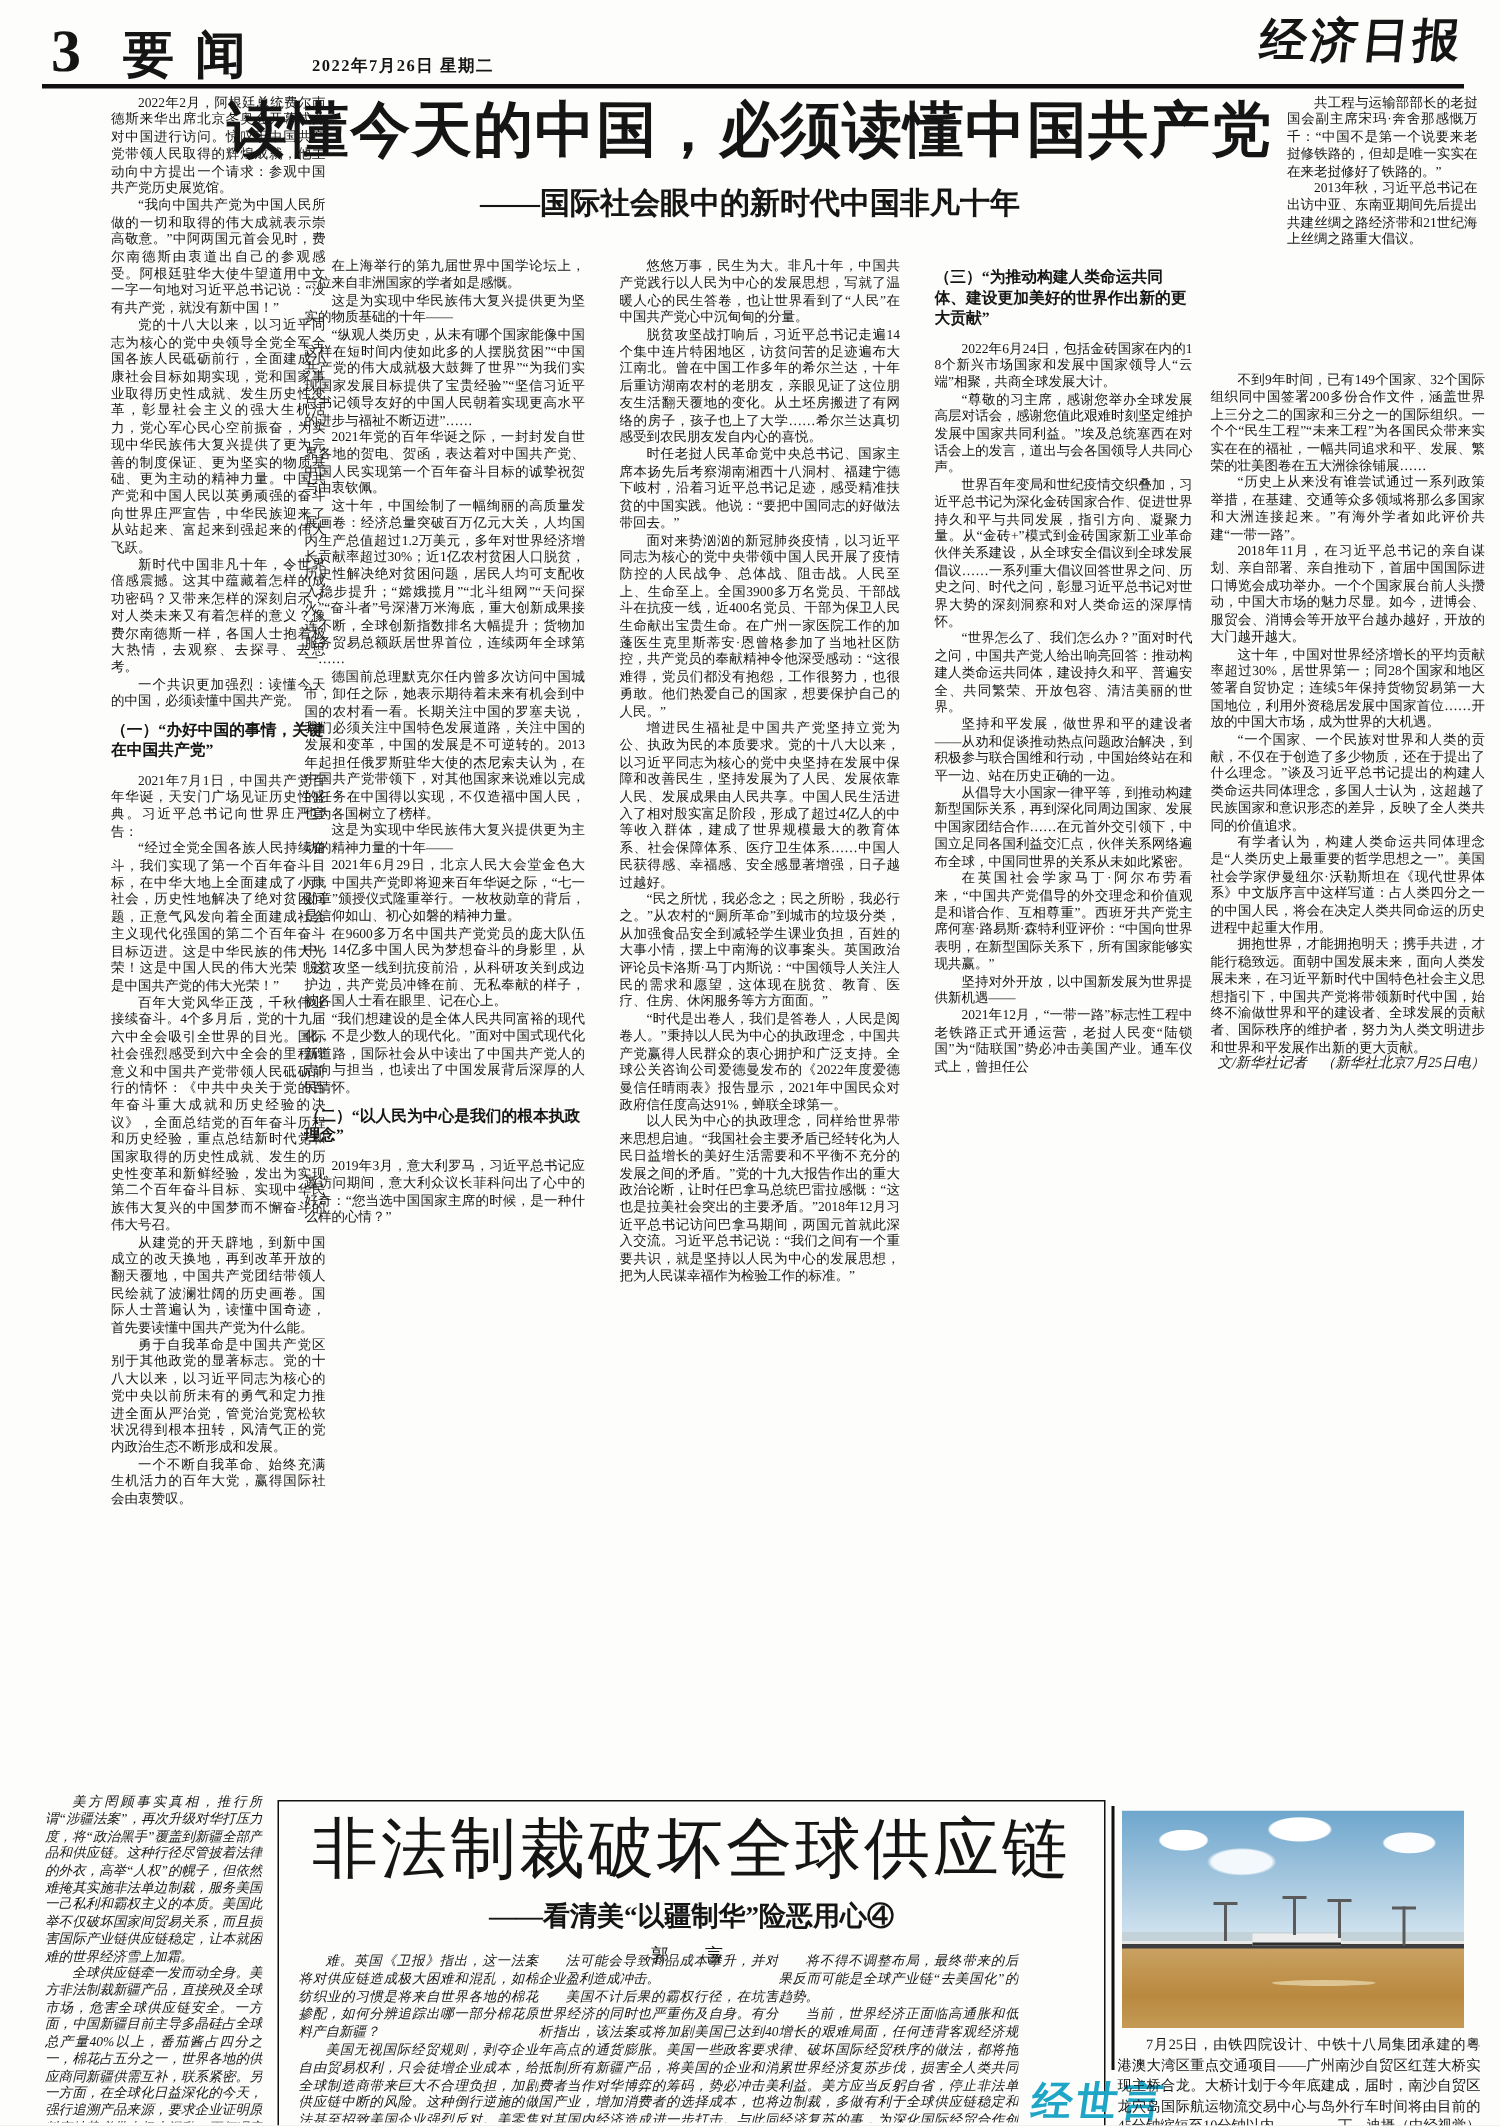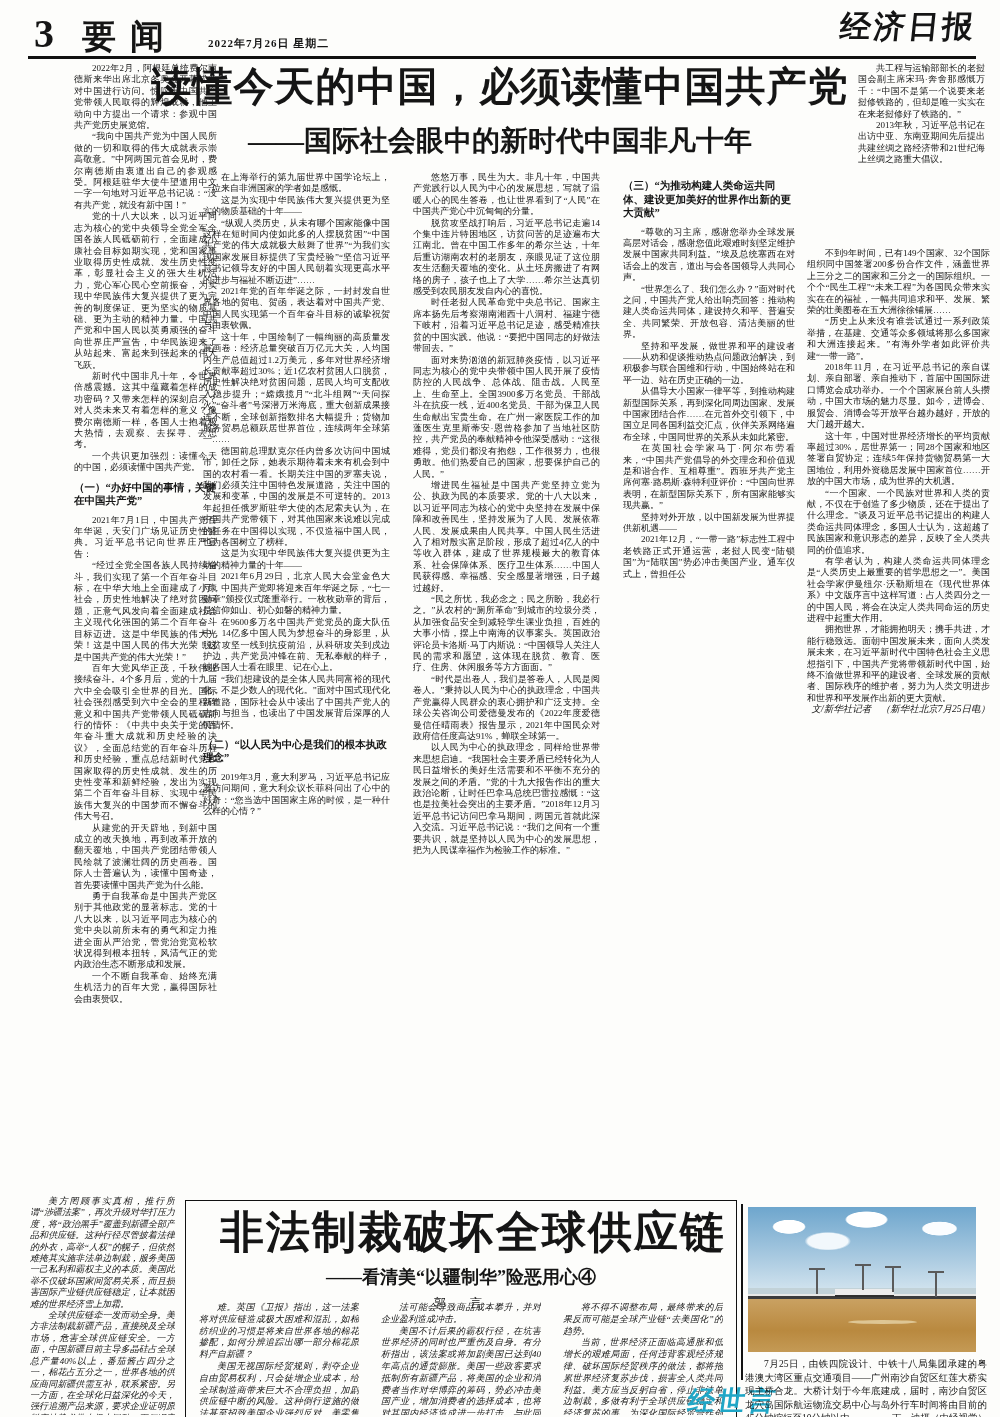--- a/index.html
+++ b/index.html
@@ -15,38 +15,38 @@
   
   .col{position:absolute;font-size:9px;line-height:11.4px;text-align:justify;overflow:hidden;
        word-break:break-all;}
   .col p{margin:0;text-indent:2em;}
   .col p.subhead{font-weight:700;font-size:10.5px;line-height:13.5px;text-indent:0;
                  margin:7px 0 7px;text-align:left;}
   .kai{font-style:italic;}
   
   .headline-block{position:absolute;left:150px;top:64px;width:700px;text-align:center;font-family:Liberation Serif, serif;}
   .main-headline{font-size:40px;font-weight:900;letter-spacing:1px;margin:0;line-height:46px;}
-  .main-subtitle{font-size:28px;font-weight:700;margin:12px 0 0;}
+  .main-subtitle{font-size:20px;font-weight:700;margin:12px 0 0;}
   .col-a{left:30px;top:63px;width:143px;height:1126px;margin-left:44px;}
   .col-b{left:203px;top:172px;width:187px;height:1038px;}
   .col-c{left:413px;top:172px;width:187px;height:1038px;}
   .col-d{left:623px;top:172px;width:172px;height:1038px;}
   .col-e-top{left:858px;top:63px;width:127px;height:182px;}
   .col-e{left:807px;top:248px;width:183px;height:962px;}
   .byline{font-style:italic;text-align:right;font-size:9.5px;margin-top:5px;text-indent:0 !important;}
   
   .bottom-lead{left:30px;top:1196px;width:145px;height:219px;}
   .bottom-box{position:absolute;left:185px;top:1200px;width:552px;height:230px;
               border:1.5px solid #111;box-sizing:border-box;}
-  .bottom-headline{margin:8px 10px 0;text-align:right;font-size:44px;font-weight:700;
+  .bottom-headline{margin:8px 10px 0;text-align:center;font-size:44px;font-weight:400;
                    letter-spacing:2px;line-height:48px;}
   .bottom-subtitle{margin:8px 0 0;text-align:center;font-size:18px;font-weight:700;}
   .bottom-author{margin:6px 0 4px;text-align:center;font-size:12px;letter-spacing:6px;}
   .bottom-cols{position:absolute;left:199px;top:1302px;width:524px;height:113px;
-               display:flex;gap:22px;}
+               display:flex;}
   .bottom-col{width:160px;font-size:9px;line-height:11.8px;text-align:justify;
               overflow:hidden;word-break:break-all;}
   .bottom-col p{margin:0;text-indent:2em;}
   .v-divider{position:absolute;left:741px;top:1204px;width:2px;height:176px;background:#111;}
   .stamp{position:absolute;left:688px;top:1383px;font-family:"Liberation Sans","DejaVu Sans",sans-serif;
          font-weight:900;font-size:27px;letter-spacing:3px;transform:skewX(-8deg);}
   
   .photo{position:absolute;left:748px;top:1207px;width:228px;height:145px;overflow:hidden;}
   .photo .sky{position:absolute;inset:0;height:62%;
     background:
@@ -120,21 +120,23 @@
       <p>脱贫攻坚战打响后，习近平总书记走遍14个集中连片特困地区，访贫问苦的足迹遍布大江南北。曾在中国工作多年的希尔兰达，十年后重访湖南农村的老朋友，亲眼见证了这位朋友生活翻天覆地的变化。从土坯房搬进了有网络的房子，孩子也上了大学……希尔兰达真切感受到农民朋友发自内心的喜悦。</p>
       <p>时任老挝人民革命党中央总书记、国家主席本扬先后考察湖南湘西十八洞村、福建宁德下岐村，沿着习近平总书记足迹，感受精准扶贫的中国实践。他说：“要把中国同志的好做法带回去。”</p>
       <p>面对来势汹汹的新冠肺炎疫情，以习近平同志为核心的党中央带领中国人民开展了疫情防控的人民战争、总体战、阻击战。人民至上、生命至上。全国3900多万名党员、干部战斗在抗疫一线，近400名党员、干部为保卫人民生命献出宝贵生命。在广州一家医院工作的加蓬医生克里斯蒂安·恩曾格参加了当地社区防控，共产党员的奉献精神令他深受感动：“这很难得，党员们都没有抱怨，工作很努力，也很勇敢。他们热爱自己的国家，想要保护自己的人民。”</p>
       <p>增进民生福祉是中国共产党坚持立党为公、执政为民的本质要求。党的十八大以来，以习近平同志为核心的党中央坚持在发展中保障和改善民生，坚持发展为了人民、发展依靠人民、发展成果由人民共享。中国人民生活进入了相对殷实富足阶段，形成了超过4亿人的中等收入群体，建成了世界规模最大的教育体系、社会保障体系、医疗卫生体系……中国人民获得感、幸福感、安全感显著增强，日子越过越好。</p>
       <p>“民之所忧，我必念之；民之所盼，我必行之。”从农村的“厕所革命”到城市的垃圾分类，从加强食品安全到减轻学生课业负担，百姓的大事小情，摆上中南海的议事案头。英国政治评论员卡洛斯·马丁内斯说：“中国领导人关注人民的需求和愿望，这体现在脱贫、教育、医疗、住房、休闲服务等方方面面。”</p>
       <p>“时代是出卷人，我们是答卷人，人民是阅卷人。”秉持以人民为中心的执政理念，中国共产党赢得人民群众的衷心拥护和广泛支持。全球公关咨询公司爱德曼发布的《2022年度爱德曼信任晴雨表》报告显示，2021年中国民众对政府信任度高达91%，蝉联全球第一。</p>
       <p>以人民为中心的执政理念，同样给世界带来思想启迪。“我国社会主要矛盾已经转化为人民日益增长的美好生活需要和不平衡不充分的发展之间的矛盾。”党的十九大报告作出的重大政治论断，让时任巴拿马总统巴雷拉感慨：“这也是拉美社会突出的主要矛盾。”2018年12月习近平总书记访问巴拿马期间，两国元首就此深入交流。习近平总书记说：“我们之间有一个重要共识，就是坚持以人民为中心的发展思想，把为人民谋幸福作为检验工作的标准。”</p>
     </div>
   <div class="col col-d">
       <p class="subhead">（三）“为推动构建人类命运共同体、建设更加美好的世界作出新的更大贡献”</p>
+      <p>2022年6月24日，包括金砖国家在内的18个新兴市场国家和发展中国家领导人“云端”相聚，共商全球发展大计。</p>
       <p>“尊敬的习主席，感谢您举办全球发展高层对话会，感谢您值此艰难时刻坚定维护发展中国家共同利益。”埃及总统塞西在对话会上的发言，道出与会各国领导人共同心声。</p>
+      <p>世界百年变局和世纪疫情交织叠加，习近平总书记为深化金砖国家合作、促进世界持久和平与共同发展，指引方向、凝聚力量。从“金砖+”模式到金砖国家新工业革命伙伴关系建设，从全球安全倡议到全球发展倡议……一系列重大倡议回答世界之问、历史之问、时代之问，彰显习近平总书记对世界大势的深刻洞察和对人类命运的深厚情怀。</p>
       <p>“世界怎么了、我们怎么办？”面对时代之问，中国共产党人给出响亮回答：推动构建人类命运共同体，建设持久和平、普遍安全、共同繁荣、开放包容、清洁美丽的世界。</p>
       <p>坚持和平发展，做世界和平的建设者——从劝和促谈推动热点问题政治解决，到积极参与联合国维和行动，中国始终站在和平一边、站在历史正确的一边。</p>
       <p>从倡导大小国家一律平等，到推动构建新型国际关系，再到深化同周边国家、发展中国家团结合作……在元首外交引领下，中国立足同各国利益交汇点，伙伴关系网络遍布全球，中国同世界的关系从未如此紧密。</p>
       <p>在英国社会学家马丁·阿尔布劳看来，“中国共产党倡导的外交理念和价值观是和谐合作、互相尊重”。西班牙共产党主席何塞·路易斯·森特利亚评价：“中国向世界表明，在新型国际关系下，所有国家能够实现共赢。”</p>
       <p>坚持对外开放，以中国新发展为世界提供新机遇——</p>
       <p>2021年12月，“一带一路”标志性工程中老铁路正式开通运营，老挝人民变“陆锁国”为“陆联国”势必冲击美国产业。通车仪式上，曾担任公</p>
     </div>
   <div class="col col-e-top">
       <p>共工程与运输部部长的老挝国会副主席宋玛·奔舍那感慨万千：“中国不是第一个说要来老挝修铁路的，但却是唯一实实在在来老挝修好了铁路的。”</p>
       <p>2013年秋，习近平总书记在出访中亚、东南亚期间先后提出共建丝绸之路经济带和21世纪海上丝绸之路重大倡议。</p>

